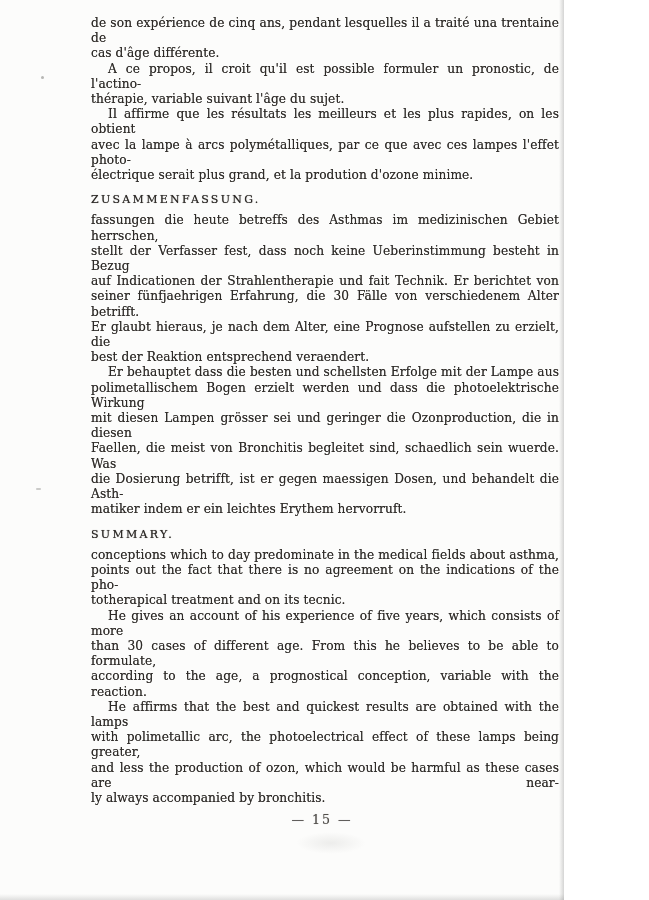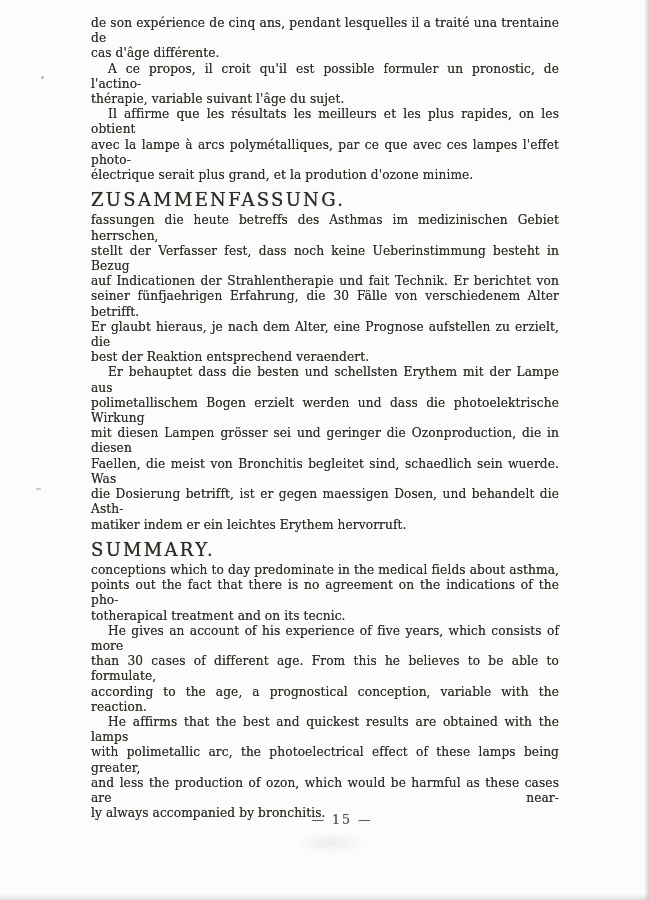--- a/index.html
+++ b/index.html
@@ -1,41 +1,41 @@
 <!DOCTYPE html>
 <html><head>
 <meta charset="utf-8">
 <style>
   html,body{margin:0;padding:0;}
   body{width:649px;height:900px;background:#ffffff;}
   .page{
-    position:relative;width:649px;height:900px;overflow:hidden;
+    position:relative;width:564px;height:900px;overflow:hidden;
     background:#fcfcfb;color:#2e2b28;
     font-family:"DejaVu Serif","Liberation Serif",serif;
   }
   
   .page::after{content:"";position:absolute;right:0;top:0;width:5px;height:100%;
     background:linear-gradient(to left,rgba(110,110,110,.28),rgba(110,110,110,0));pointer-events:none;}
   .page::before{content:"";position:absolute;left:0;bottom:0;width:100%;height:6px;
     background:linear-gradient(to top,rgba(110,110,110,.20),rgba(110,110,110,0));pointer-events:none;}
   .content{
     position:absolute;left:91px;top:16px;width:468px;
     font-size:12.2px;line-height:15.2px;letter-spacing:.1px;
     text-shadow:0 0 .5px rgba(46,43,40,.65);
   }
   .para{margin:0;}
   .line{text-align:justify;text-align-last:justify;}
   .line.last{text-align-last:left;}
   .line.indent{text-indent:17px;}
   .heading{
-    font-size:18px;font-weight:normal;letter-spacing:2.3px;
+    font-size:11px;font-weight:normal;letter-spacing:2.3px;
     margin:9px 0 6px 0;text-shadow:0 0 .7px rgba(40,38,35,.8);
   }
   .footer{
-    position:absolute;left:108px;top:812px;width:468px;text-align:center;
+    position:absolute;left:88px;top:812px;width:468px;text-align:center;
     font-size:12.6px;letter-spacing:2px;color:#403d39;
     text-shadow:0 0 .7px rgba(64,61,57,.6);opacity:.9;
   }
   .smudge{position:absolute;left:296px;top:832px;width:70px;height:22px;
     background:radial-gradient(ellipse at center,rgba(175,175,172,.20),rgba(175,175,172,0) 70%);}
   .speck-a{position:absolute;left:41px;top:76px;width:3px;height:3px;border-radius:50%;
     background:#7d7d7a;opacity:.55;}
   .speck-b{position:absolute;left:36px;top:488px;width:5px;height:2px;border-radius:1px;
     background:#9a9a97;opacity:.5;}
 </style>
@@ -66,21 +66,21 @@
       <div>
           <div class="para">
             <div class="line">fassungen die heute betreffs des Asthmas im medizinischen Gebiet herrschen,</div>
             <div class="line">stellt der Verfasser fest, dass noch keine Ueberinstimmung besteht in Bezug</div>
             <div class="line">auf Indicationen der Strahlentherapie und fait Technik. Er berichtet von</div>
             <div class="line">seiner fünfjaehrigen Erfahrung, die 30 Fälle von verschiedenem Alter betrifft.</div>
             <div class="line">Er glaubt hieraus, je nach dem Alter, eine Prognose aufstellen zu erzielt, die</div>
             <div class="line last">best der Reaktion entsprechend veraendert.</div>
           </div>
           <div class="para">
-            <div class="line indent">Er behauptet dass die besten und schellsten Erythem mit der Lampe aus</div>
+            <div class="line indent">Er behauptet dass die besten und schellsten Erfolge mit der Lampe aus</div>
             <div class="line">polimetallischem Bogen erzielt werden und dass die photoelektrische Wirkung</div>
             <div class="line">mit diesen Lampen grösser sei und geringer die Ozonproduction, die in diesen</div>
             <div class="line">Faellen, die meist von Bronchitis begleitet sind, schaedlich sein wuerde. Was</div>
             <div class="line">die Dosierung betrifft, ist er gegen maessigen Dosen, und behandelt die Asth-</div>
             <div class="line last">matiker indem er ein leichtes Erythem hervorruft.</div>
           </div>
         </div>
     </section>
 
     <section>

